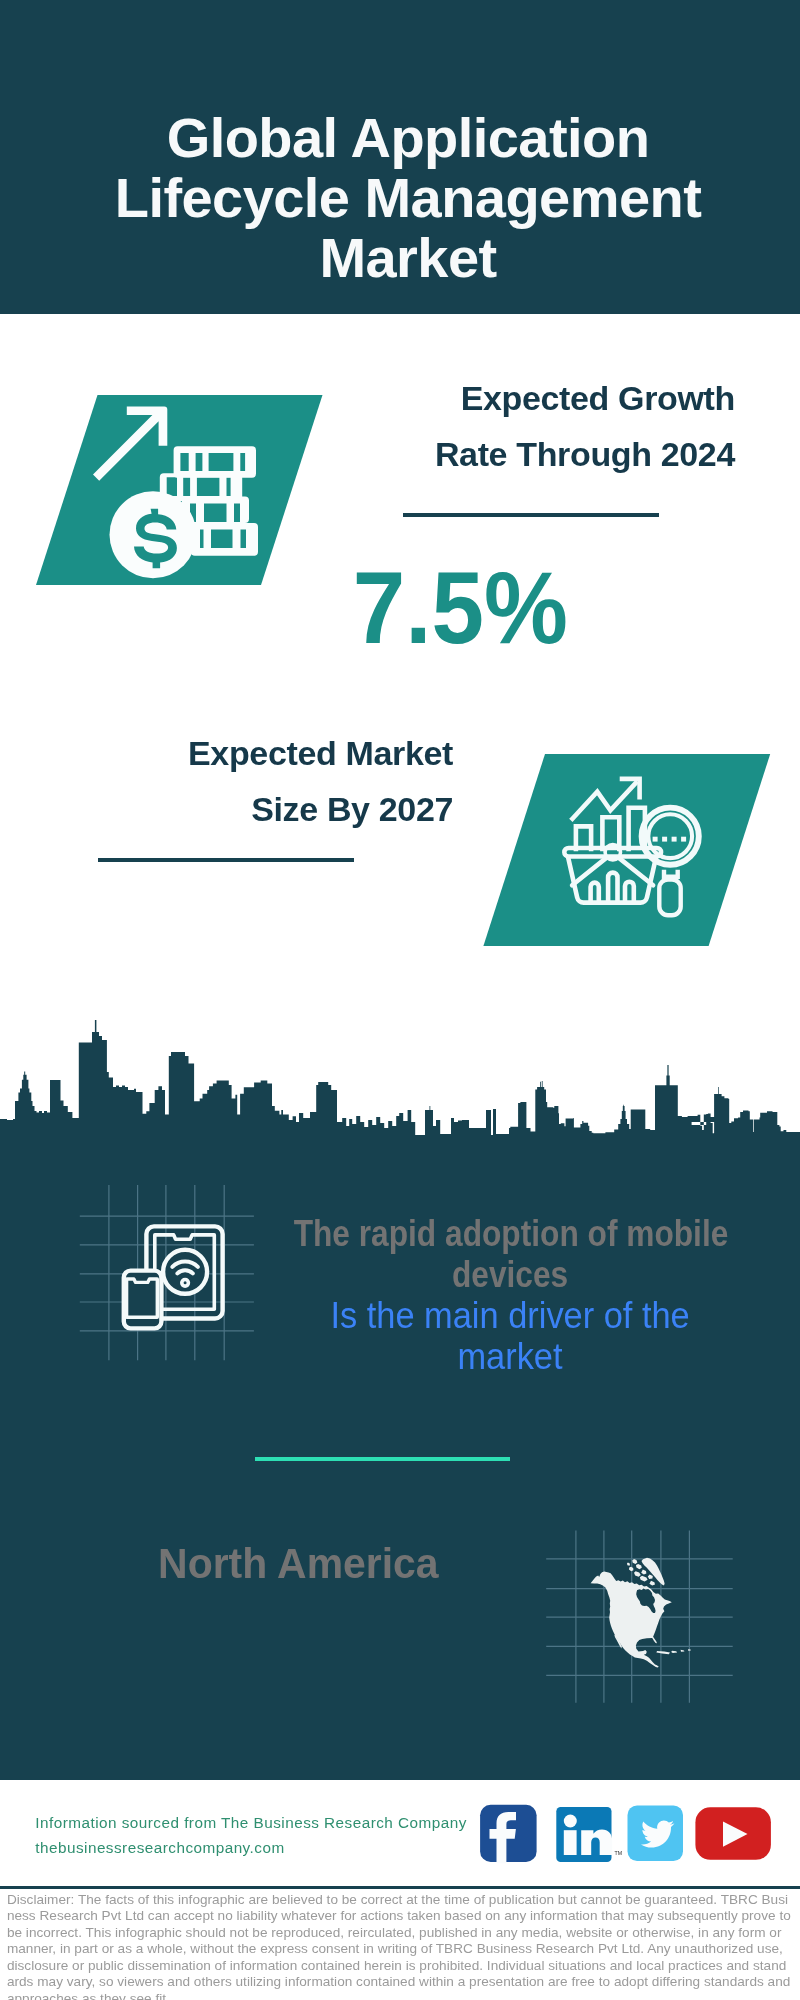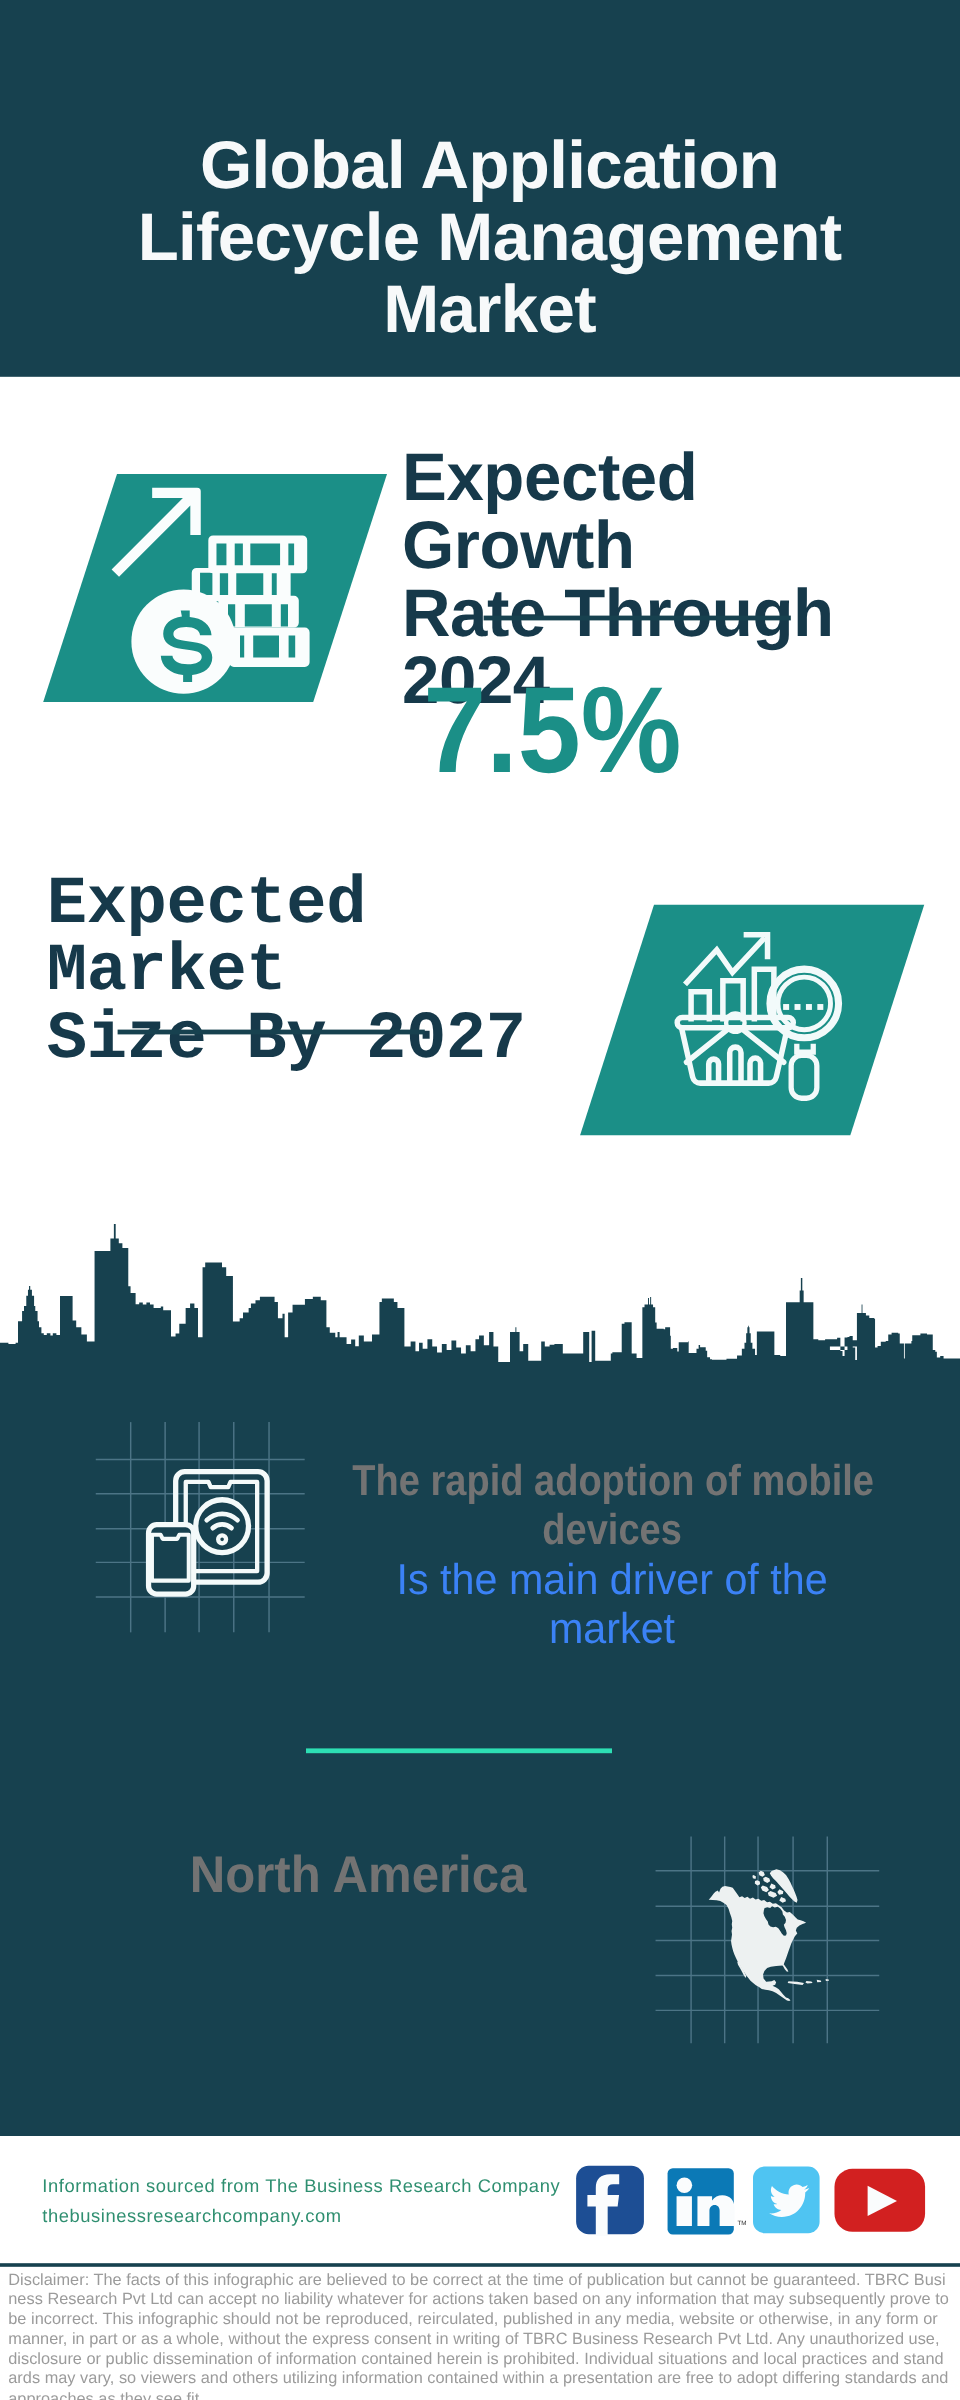--- a/index.html
+++ b/index.html
@@ -10,21 +10,21 @@
   .header{position:absolute;left:0;top:0;width:800px;height:314px;background:#17414f;}
   .header .title{position:absolute;left:48px;top:64px;width:720px;text-align:center;color:#f7f9fa;
      font-size:56px;font-weight:bold;line-height:60.2px;letter-spacing:-0.55px;margin-top:44px;}
 
   
   .tile{position:absolute;}
   .tile svg{display:block;}
 
   
   .stat{position:absolute;}
-  .stat-title{color:#16394a;font-weight:bold;font-size:56px;line-height:56.5px;text-align:left;letter-spacing:-0.35px;}
+  .stat-title{color:#16394a;font-weight:bold;font-size:34px;line-height:56.5px;text-align:right;letter-spacing:-0.35px;}
   .stat-rule{position:absolute;height:4px;background:#17414f;}
   .stat-value{position:absolute;color:#1b8f87;font-weight:bold;text-align:left;}
   .stat-value span{display:inline-block;transform-origin:center;}
   .skyline{position:absolute;left:0;display:block;}
 
   .fact{position:absolute;text-align:center;font-size:36px;line-height:41px;}
   .fact .hl{color:#737373;font-weight:bold;}
   .fact .rest{color:#3b82f6;font-weight:normal;}
   .fact .sq{display:inline-block;transform:scaleX(0.88);transform-origin:center;white-space:nowrap;}
   .fact .rest .sq{transform:scaleX(0.955);}
@@ -136,21 +136,21 @@
       <g fill="#f2fafa">
 
         <rect x="174.6" y="86.7" width="5.0" height="4.9"></rect>
         <rect x="184.1" y="86.7" width="5.0" height="4.9"></rect>
         <rect x="193.6" y="86.7" width="5.0" height="4.9"></rect>
         <rect x="203.1" y="86.7" width="5.0" height="4.9"></rect>
       </g>
     </svg>
   </div>
 
-  <div class="stat" style="left:39px;top:724.5px;width:400px;font-family:Liberation Mono, monospace;">
+  <div class="stat" style="left:53px;top:724.5px;width:400px;">
     <div class="stat-title">
       <span>Expected Market</span><br>
       <span>Size By 2027</span>
     </div>
   </div>
   <div class="stat-rule" style="left:98px;top:858px;width:256px;"></div>
 
   <svg class="skyline" width="800" height="760" viewBox="0 0 800 760" style="top:1020px;">
     <rect x="0" y="120" width="800" height="640" fill="#17414f"></rect>
     <path transform="translate(0,-1020)" fill="#17414f" d="M0,1145 L0,1119 L7,1119 L7,1120 L13,1120 L13,1119 L15,1119 L15,1101 L18.4,1101 L18.4,1092.5 L20,1092.5 L20,1088.4 L21.9,1088.4 L21.9,1079.7 L23.3,1079.7 L23.3,1074.7 L24.2,1074.7 L24.2,1071.6 L25.2,1071.6 L25.2,1074.7 L26.6,1074.7 L26.6,1079.7 L28.4,1079.7 L28.4,1088.4 L29.4,1088.4 L29.4,1092.5 L31.3,1092.5 L31.3,1101 L32.5,1101 L32.5,1106 L34.5,1106 L34.5,1111 L36.5,1111 L36.5,1112.5 L39,1112.5 L39,1111 L42,1111 L42,1113 L44,1113 L44,1111 L47,1111 L47,1112.5 L50,1112.5 L50,1080 L60,1080 L60,1080 L60.5,1080 L60.5,1100.5 L63,1100.5 L63,1100.5 L63.5,1100.5 L63.5,1106 L67.5,1106 L67.5,1106 L67.8,1106 L67.8,1112 L72,1112 L72,1112 L72.4,1112 L72.4,1118 L78.6,1118 L78.6,1118 L78.8,1118 L78.8,1042.5 L91.8,1042.5 L91.8,1042.5 L92,1042.5 L92,1032 L94.6,1032 L94.6,1032 L94.9,1032 L94.9,1008 L96.1,1008 L96.1,1008 L96.4,1008 L96.4,1032 L98.8,1032 L98.8,1032 L99,1032 L99,1036 L101.8,1036 L101.8,1036 L102,1036 L102,1040 L106.7,1040 L106.7,1040 L106.9,1040 L106.9,1071.9 L108.6,1071.9 L108.6,1071.9 L108.8,1071.9 L108.8,1077.5 L112.8,1077.5 L112.8,1077.5 L113,1077.5 L113,1086.9 L116,1086.9 L116,1085.5 L119,1085.5 L119,1087 L122,1087 L122,1085.5 L125,1085.5 L125,1087 L128,1087 L128,1090 L133.8,1090 L133.8,1090 L134,1090 L134,1088.8 L135.8,1088.8 L135.8,1088.8 L136,1088.8 L136,1091.9 L142.3,1091.9 L142.3,1091.9 L142.5,1091.9 L142.5,1113.8 L146,1113.8 L146,1113.8 L146.3,1113.8 L146.3,1111.3 L149.2,1111.3 L149.2,1111.3 L149.4,1111.3 L149.4,1103.1 L154.5,1103.1 L154.5,1103.1 L154.7,1103.1 L154.7,1090 L158.2,1090 L158.2,1090 L158.4,1090 L158.4,1086.3 L161.8,1086.3 L161.8,1086.3 L162,1086.3 L162,1090 L164.8,1090 L164.8,1090 L165,1090 L165,1114.4 L168.6,1114.4 L168.6,1114.4 L168.8,1114.4 L168.8,1056 L170.8,1056 L170.8,1056 L171,1056 L171,1052 L184.8,1052 L184.8,1052 L185,1052 L185,1056 L188.3,1056 L188.3,1056 L188.5,1056 L188.5,1063.4 L193.9,1063.4 L193.9,1063.4 L194.1,1063.4 L194.1,1101.3 L199.5,1101.3 L199.5,1101.3 L199.7,1101.3 L199.7,1098.5 L202.3,1098.5 L202.3,1098.5 L202.5,1098.5 L202.5,1093.8 L207,1093.8 L207,1093.8 L207.2,1093.8 L207.2,1090 L208.9,1090 L208.9,1090 L209.1,1090 L209.1,1086.3 L212.7,1086.3 L212.7,1086.3 L212.9,1086.3 L212.9,1083.5 L216.4,1083.5 L216.4,1083.5 L216.6,1083.5 L216.6,1080.6 L228.6,1080.6 L228.6,1080.6 L228.8,1080.6 L228.8,1085 L231.4,1085 L231.4,1085 L231.6,1085 L231.6,1098.5 L235.2,1098.5 L235.2,1098.5 L235.4,1098.5 L235.4,1094.7 L237,1094.7 L237,1094.7 L237.2,1094.7 L237.2,1114.4 L239.9,1114.4 L239.9,1114.4 L240.1,1114.4 L240.1,1093.8 L243.6,1093.8 L243.6,1093.8 L243.8,1093.8 L243.8,1087.2 L253.9,1087.2 L253.9,1087.2 L254.1,1087.2 L254.1,1082.5 L260.5,1082.5 L260.5,1082.5 L260.7,1082.5 L260.7,1080.6 L267.1,1080.6 L267.1,1080.6 L267.3,1080.6 L267.3,1083.5 L271.8,1083.5 L271.8,1083.5 L272,1083.5 L272,1106 L274.6,1106 L274.6,1106 L274.8,1106 L274.8,1110.7 L279.2,1110.7 L279.2,1110.7 L279.4,1110.7 L279.4,1114.4 L281.1,1114.4 L281.1,1114.4 L281.3,1114.4 L281.3,1110 L282.8,1110 L282.8,1110 L283,1110 L283,1114.4 L288.6,1114.4 L288.6,1114.4 L288.8,1114.4 L288.8,1120 L292.4,1120 L292.4,1120 L292.6,1120 L292.6,1116.3 L295.8,1116.3 L295.8,1116.3 L296,1116.3 L296,1121.9 L298.8,1121.9 L298.8,1121.9 L299,1121.9 L299,1113 L303,1113 L303,1113 L303.2,1113 L303.2,1118 L309.8,1118 L309.8,1118 L310,1118 L310,1112 L316,1112 L316,1112 L316.2,1112 L316.2,1085 L318,1085 L318,1085 L318.2,1085 L318.2,1082 L328,1082 L328,1082 L328.2,1082 L328.2,1085 L331,1085 L331,1085 L331.2,1085 L331.2,1090 L336.8,1090 L336.8,1090 L337,1090 L337,1122 L342,1122 L342,1122 L342.2,1122 L342.2,1118 L346,1118 L346,1118 L346.2,1118 L346.2,1126 L349,1126 L349,1126 L349.2,1126 L349.2,1119 L352,1119 L352,1119 L352.2,1119 L352.2,1124 L356,1124 L356,1124 L356.2,1124 L356.2,1116 L360,1116 L360,1116 L360.2,1116 L360.2,1122 L364,1122 L364,1122 L364.2,1122 L364.2,1127 L368,1127 L368,1127 L368.2,1127 L368.2,1120 L372,1120 L372,1120 L372.2,1120 L372.2,1125 L376,1125 L376,1125 L376.2,1125 L376.2,1117 L380,1117 L380,1117 L380.2,1117 L380.2,1123 L384,1123 L384,1123 L384.2,1123 L384.2,1128 L388,1128 L388,1128 L388.2,1128 L388.2,1121 L392,1121 L392,1121 L392.2,1121 L392.2,1126 L396,1126 L396,1126 L396.2,1126 L396.2,1116 L399,1116 L399,1116 L399.2,1116 L399.2,1113 L403,1113 L403,1113 L403.2,1113 L403.2,1121 L407.4,1121 L407.4,1121 L407.6,1121 L407.6,1110 L411,1110 L411,1110 L411.2,1110 L411.2,1122 L415,1122 L415,1122 L415.2,1122 L415.2,1135 L424.8,1135 L424.8,1135 L425,1135 L425,1110 L429.4,1110 L429.4,1110 L429.5,1110 L429.5,1106 L430.2,1106 L430.2,1106 L430.3,1106 L430.3,1110 L432.8,1110 L432.8,1110 L433,1110 L433,1126 L435.8,1126 L435.8,1126 L436,1126 L436,1120 L440,1120 L440,1120 L440.2,1120 L440.2,1134 L450.8,1134 L450.8,1134 L451,1134 L451,1118 L453.8,1118 L453.8,1118 L454,1118 L454,1122 L457.8,1122 L457.8,1122 L458,1122 L458,1120.6 L461.8,1120.6 L461.8,1120.6 L462,1120.6 L462,1120 L468.8,1120 L468.8,1120 L469,1120 L469,1128 L485.8,1128 L485.8,1128 L486,1128 L486,1110 L490.8,1110 L490.8,1110 L491,1110 L491,1135 L492.8,1135 L492.8,1135 L493,1135 L493,1109 L495.8,1109 L495.8,1109 L496,1109 L496,1134 L508.8,1134 L508.8,1134 L509,1134 L509,1128 L510.1,1128 L510.1,1128 L510.3,1128 L510.3,1126.8 L517.9,1126.8 L517.9,1126.8 L518.1,1126.8 L518.1,1103.1 L520.2,1103.1 L520.2,1103.1 L520.4,1103.1 L520.4,1101.9 L526.2,1101.9 L526.2,1101.9 L526.4,1101.9 L526.4,1128 L530.3,1128 L530.3,1128 L530.5,1128 L530.5,1131.6 L535.1,1131.6 L535.1,1131.6 L535.3,1131.6 L535.3,1089.4 L536.9,1089.4 L536.9,1089.4 L537.1,1089.4 L537.1,1087 L539.8,1087 L539.8,1087 L540,1087 L540,1081.7 L540.6,1081.7 L540.6,1081.7 L540.8,1081.7 L540.8,1087 L541.6,1087 L541.6,1087 L541.8,1087 L541.8,1080.9 L542.4,1080.9 L542.4,1080.9 L542.6,1080.9 L542.6,1087 L544,1087 L544,1087 L544.2,1087 L544.2,1089.4 L545.8,1089.4 L545.8,1089.4 L546,1089.4 L546,1102 L547,1102 L547,1102 L547.2,1102 L547.2,1107.3 L552.9,1107.3 L552.9,1107.3 L553.1,1107.3 L553.1,1107.8 L554.1,1107.8 L554.1,1107.8 L554.3,1107.8 L554.3,1106.1 L558.2,1106.1 L558.2,1106.1 L558.4,1106.1 L558.4,1113.2 L558.8,1113.2 L558.8,1113.2 L559,1113.2 L559,1123.9 L560.6,1123.9 L560.6,1123.9 L560.8,1123.9 L560.8,1123.3 L564.2,1123.3 L564.2,1123.3 L564.4,1123.3 L564.4,1126.3 L565.4,1126.3 L565.4,1126.3 L565.6,1126.3 L565.6,1118.5 L573.1,1118.5 L573.1,1118.5 L573.3,1118.5 L573.3,1117.9 L573.7,1117.9 L573.7,1117.9 L573.9,1117.9 L573.9,1127.4 L580.2,1127.4 L580.2,1127.4 L580.4,1127.4 L580.4,1123.9 L582,1123.9 L582,1123.9 L582.2,1123.9 L582.2,1120.9 L583.2,1120.9 L583.2,1120.9 L583.4,1120.9 L583.4,1122.7 L587.9,1122.7 L587.9,1122.7 L588.1,1122.7 L588.1,1125.7 L589.1,1125.7 L589.1,1125.7 L589.3,1125.7 L589.3,1131 L591.5,1131 L591.5,1131 L591.7,1131 L591.7,1132.8 L593.1,1132.8 L593.1,1132.8 L593.3,1132.8 L593.3,1133.2 L605.2,1133.2 L605.2,1133.2 L605.4,1133.2 L605.4,1132.3 L614,1132.3 L614,1132.3 L614.2,1132.3 L614.2,1129.5 L618,1129.5 L618,1129.5 L618.2,1129.5 L618.2,1124 L620.2,1124 L620.2,1124 L620.4,1124 L620.4,1119 L621.6,1119 L621.6,1119 L621.8,1119 L621.8,1111 L622.6,1111 L622.6,1111 L622.8,1111 L622.8,1106 L623.2,1106 L623.2,1106 L623.4,1106 L623.4,1104.7 L623.8,1104.7 L623.8,1104.7 L624,1104.7 L624,1106 L624.4,1106 L624.4,1106 L624.6,1106 L624.6,1111 L625.4,1111 L625.4,1111 L625.6,1111 L625.6,1119 L626.8,1119 L626.8,1119 L627,1119 L627,1124 L629,1124 L629,1124 L629.2,1124 L629.2,1129.1 L630.5,1129.1 L630.5,1129.1 L630.7,1129.1 L630.7,1109.6 L645.1,1109.6 L645.1,1109.6 L645.3,1109.6 L645.3,1129.1 L650,1129.1 L650,1129.1 L650.2,1129.1 L650.2,1129.9 L654.8,1129.9 L654.8,1129.9 L655,1129.9 L655,1085.2 L666.2,1085.2 L666.2,1085.2 L666.4,1085.2 L666.4,1075.4 L667.2,1075.4 L667.2,1075.4 L667.4,1075.4 L667.4,1064.9 L668.4,1064.9 L668.4,1064.9 L668.6,1064.9 L668.6,1075.4 L669.5,1075.4 L669.5,1075.4 L669.7,1075.4 L669.7,1085.2 L677.6,1085.2 L677.6,1085.2 L677.8,1085.2 L677.8,1116.1 L681.7,1116.1 L681.7,1116.1 L681.9,1116.1 L681.9,1116.9 L687.4,1116.9 L687.4,1116.9 L687.6,1116.9 L687.6,1116.1 L691.4,1116.1 L691.4,1116.1 L691.6,1116.1 L691.6,1125 L703.6,1125 L703.6,1125 L703.8,1125 L703.8,1114.5 L710.1,1114.5 L710.1,1114.5 L710.3,1114.5 L710.3,1116.9 L714,1116.9 L714,1116.9 L714.2,1116.9 L714.2,1122 L720,1122 L720,1122 L690,1122 L690,1116.1 L692,1116.1 L692,1116.1 L697.6,1116.1 L697.6,1114.8 L700.2,1114.8 L700.2,1114.8 L700.3,1114.8 L700.3,1125.8 L702,1125.8 L702,1125.8 L702.1,1125.8 L702.1,1129.9 L703.7,1129.9 L703.7,1129.9 L703.8,1129.9 L703.8,1125.1 L706.1,1125.1 L706.1,1125.1 L706.2,1125.1 L706.2,1114.1 L707.8,1114.1 L707.8,1114.1 L707.9,1114.1 L707.9,1113.4 L710.5,1113.4 L710.5,1113.4 L710.6,1113.4 L710.6,1123 L712.6,1123 L712.6,1123 L712.7,1123 L712.7,1133.3 L714,1133.3 L714,1133.3 L714.1,1133.3 L714.1,1094.1 L717.9,1094.1 L717.9,1094.1 L718,1094.1 L718,1087 L718.6,1087 L718.6,1087 L718.7,1087 L718.7,1094.1 L721.5,1094.1 L721.5,1094.1 L721.6,1094.1 L721.6,1096.2 L724.3,1096.2 L724.3,1096.2 L724.4,1096.2 L724.4,1098.3 L728.4,1098.3 L728.4,1098.3 L728.5,1098.3 L728.5,1098.9 L729.1,1098.9 L729.1,1098.9 L729.2,1098.9 L729.2,1123 L731.2,1123 L731.2,1123 L731.3,1123 L731.3,1121.6 L733.9,1121.6 L733.9,1121.6 L734,1121.6 L734,1118.2 L738,1118.2 L738,1118.2 L738.1,1118.2 L738.1,1117.5 L740.1,1117.5 L740.1,1117.5 L740.2,1117.5 L740.2,1112 L742.9,1112 L742.9,1112 L743,1112 L743,1110.6 L748.4,1110.6 L748.4,1110.6 L748.5,1110.6 L748.5,1111.3 L749.7,1111.3 L749.7,1111.3 L749.8,1111.3 L749.8,1119.6 L753.2,1119.6 L753.2,1119.6 L753.3,1119.6 L753.3,1132 L753.9,1132 L753.9,1132 L754,1132 L754,1119.6 L759.4,1119.6 L759.4,1119.6 L759.5,1119.6 L759.5,1117.5 L760.1,1117.5 L760.1,1117.5 L760.2,1117.5 L760.2,1112.7 L766.9,1112.7 L766.9,1112.7 L767,1112.7 L767,1111.3 L772.4,1111.3 L772.4,1111.3 L772.5,1111.3 L772.5,1112 L777.2,1112 L777.2,1112 L777.3,1112 L777.3,1125.1 L779.3,1125.1 L779.3,1125.1 L779.4,1125.1 L779.4,1126.5 L780.6,1126.5 L780.6,1126.5 L780.7,1126.5 L780.7,1131.3 L783.4,1131.3 L783.4,1131.3 L783.5,1131.3 L783.5,1129.9 L786.2,1129.9 L786.2,1129.9 L786.3,1129.9 L786.3,1132 L800,1132 L800,1132 L800,1145 Z"></path>

